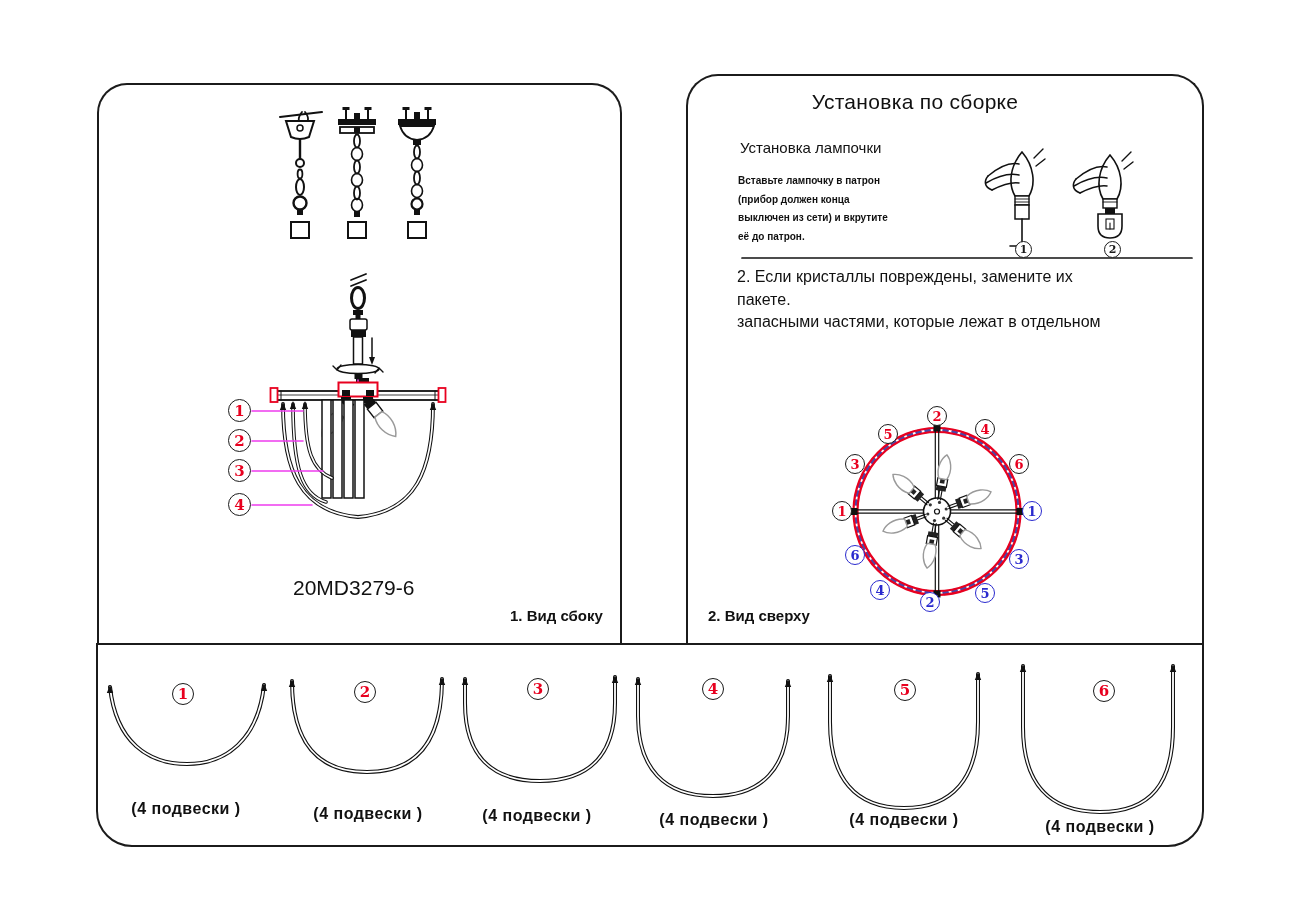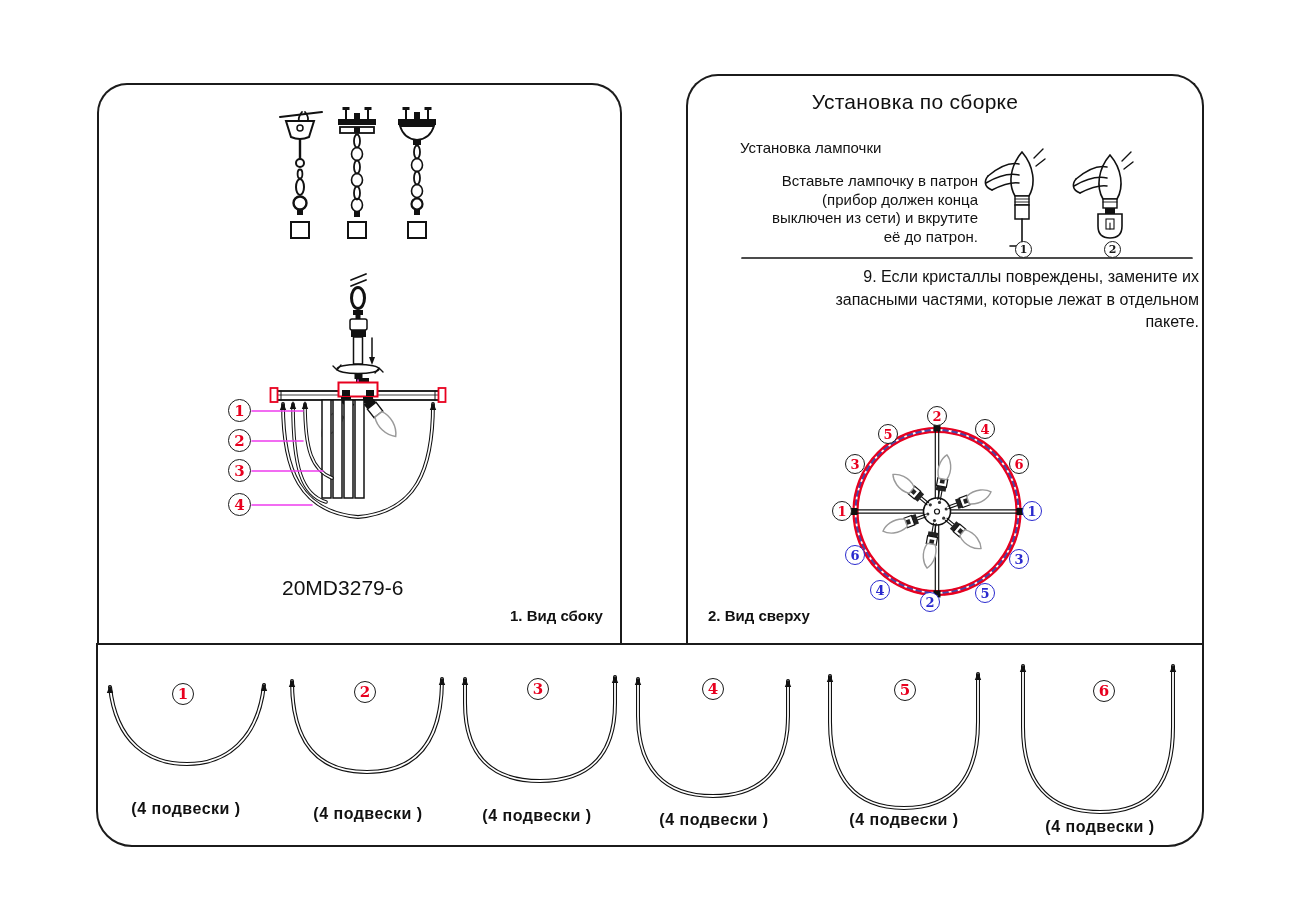--- a/index.html
+++ b/index.html
@@ -1,26 +1,26 @@
 <!DOCTYPE html>
 <html><head>
 <meta charset="utf-8">
 <style>
   html,body{margin:0;padding:0;background:#fff;}
   #page{position:relative;width:1300px;height:919px;background:#ffffff;overflow:hidden;
         font-family:"Liberation Sans",sans-serif;color:#111;}
-  .abs{position:absolute;text-align:right;}
+  .abs{position:absolute;}
   .panel{position:absolute;border:2px solid #1b1b1b;background:#fff;box-sizing:border-box;}
   #left-panel{left:97px;top:83px;width:525px;height:561px;border-radius:30px 30px 0 0;border-bottom:none;}
   #right-panel{left:686px;top:74px;width:518px;height:570px;border-radius:32px 32px 0 0;border-bottom:none;}
   #bottom-panel{left:96px;top:643px;width:1108px;height:204px;border-radius:0 0 36px 36px;}
   svg{position:absolute;left:0;top:0;}
   .title{font-size:21px;letter-spacing:.3px;}
   .h-small{font-size:15px;}
-  .body-txt{font-size:15px;line-height:18.5px;}
+  .body-txt{font-size:10px;line-height:18.5px;font-weight:bold;}
   .steps-txt{font-size:16px;line-height:22.6px;}
   .caption{font-size:15px;font-weight:bold;}
   .model{font-size:21px;}
   .pendant-label{font-size:16px;font-weight:bold;letter-spacing:.5px;text-align:center;width:170px;}
   .circ-num{position:absolute;box-sizing:border-box;border:1.5px solid #1b1b1b;border-radius:50%;
             display:flex;align-items:center;justify-content:center;background:#fff;
             font-family:"DejaVu Serif",serif;font-weight:bold;color:#e8001f;}
   .circ-num.blue{border-color:#2a2ace;color:#2a2ace;}
   .circ-num.black{color:#1b1b1b;}
   .tv-num{width:20px;height:20px;font-size:13px;}
@@ -284,43 +284,43 @@
       </g>
       <g>
         <path d="M 1023,666 L 1023,727 C 1023,783 1049,812 1100,812 C 1151,812 1173,783 1173,727 L 1173,666" stroke-width="4"></path>
         <path d="M 1023,666 L 1023,727 C 1023,783 1049,812 1100,812 C 1151,812 1173,783 1173,727 L 1173,666" stroke="#fff" stroke-width="1.8"></path>
         <use href="#arrow-up" x="1023" y="664"></use>
           <use href="#arrow-up" x="1173" y="664"></use>
       </g>
     </g>
   </svg>
 
-  <div class="abs model" style="left:282px;top:576px;">20MD3279-6</div>
+  <div class="abs model" style="left:293px;top:576px;">20MD3279-6</div>
   <div class="abs caption" style="left:510px;top:607px;">1. Вид сбоку</div>
 
   <span class="circ-num sv-num" style="left:228px;top:399px;">1</span>
   <span class="circ-num sv-num" style="left:228px;top:429px;">2</span>
   <span class="circ-num sv-num" style="left:228px;top:459px;">3</span>
   <span class="circ-num sv-num" style="left:228px;top:493px;">4</span>
 
   <div class="abs title" style="left:685px;top:90px;width:460px;text-align:center;">Установка по сборке</div>
   <div class="abs h-small" style="left:740px;top:139px;">Установка лампочки</div>
   <div class="abs body-txt" style="left:738px;top:172px;width:240px;">
     <div>Вставьте лампочку в патрон</div>
     <div>(прибор должен конца</div>
     <div>выключен из сети) и вкрутите</div>
     <div>её до патрон.</div>
   </div>
   <span class="circ-num fg-num black" style="left:1015px;top:241px;">1</span>
   <span class="circ-num fg-num black" style="left:1104px;top:241px;">2</span>
 
   <div class="abs steps-txt" style="left:737px;top:266px;width:462px;">
-    <div>9. Если кристаллы повреждены, замените их</div>
+    <div>2. Если кристаллы повреждены, замените их</div>
+    <div>пакете.</div>
     <div>запасными частями, которые лежат в отдельном</div>
-    <div>пакете.</div>
   </div>
   <div class="abs caption" style="left:708px;top:607px;">2. Вид сверху</div>
 
   <span class="circ-num tv-num" style="left:927px;top:406px;">2</span>
   <span class="circ-num tv-num" style="left:975px;top:419px;">4</span>
   <span class="circ-num tv-num" style="left:1009px;top:454px;">6</span>
   <span class="circ-num tv-num blue" style="left:1022px;top:501px;">1</span>
   <span class="circ-num tv-num blue" style="left:1009px;top:549px;">3</span>
   <span class="circ-num tv-num blue" style="left:975px;top:583px;">5</span>
   <span class="circ-num tv-num blue" style="left:920px;top:592px;">2</span>

